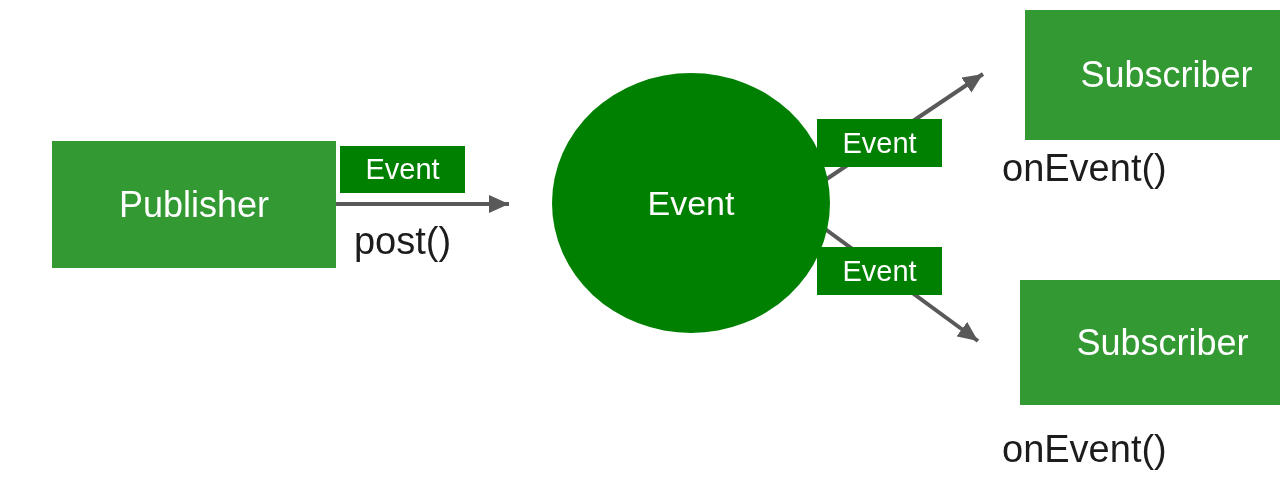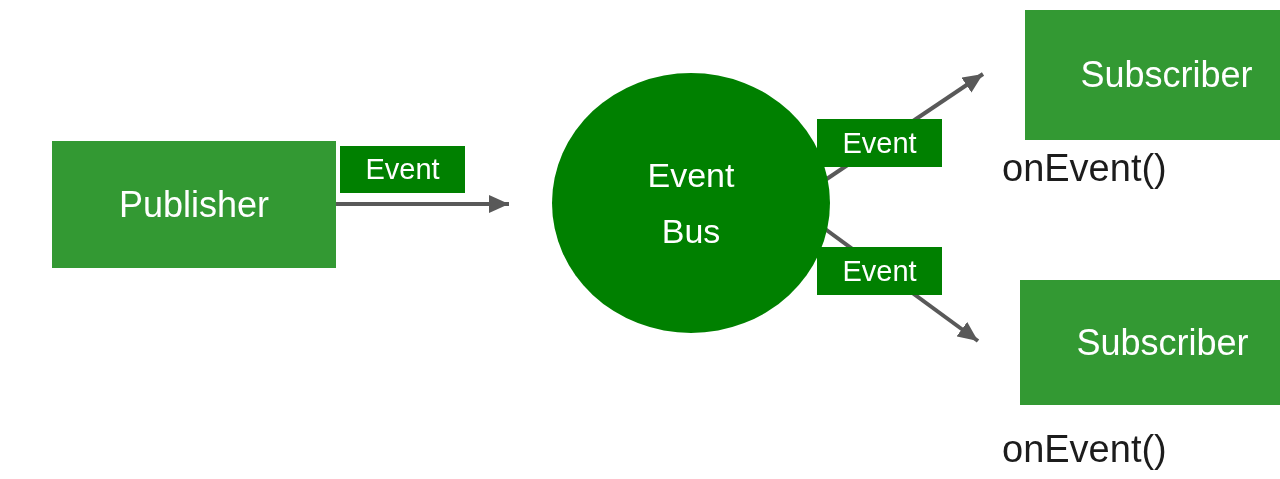--- a/index.html
+++ b/index.html
@@ -94,27 +94,27 @@
     <line class="arrow-line" x1="791" y1="203" x2="983" y2="74" marker-end="url(#arrowhead)"></line>
     <line class="arrow-line" x1="791" y1="204" x2="978" y2="341" marker-end="url(#arrowhead)"></line>
   </svg>
 
   <div class="node rect-node publisher-box">
     <span>Publisher</span>
   </div>
 
   <div class="node bus-circle">
     <span>Event</span>
-    <span>Bus</span>
   </div>
 
   <div class="event-badge event-badge-publish">
     <span>Event</span>
   </div>
 
+  <div class="code-label post-label">post()</div>
 
   <div class="event-badge event-badge-top">
     <span>Event</span>
   </div>
 
   <div class="event-badge event-badge-bottom">
     <span>Event</span>
   </div>
 
   <div class="node rect-node subscriber-box-1">

